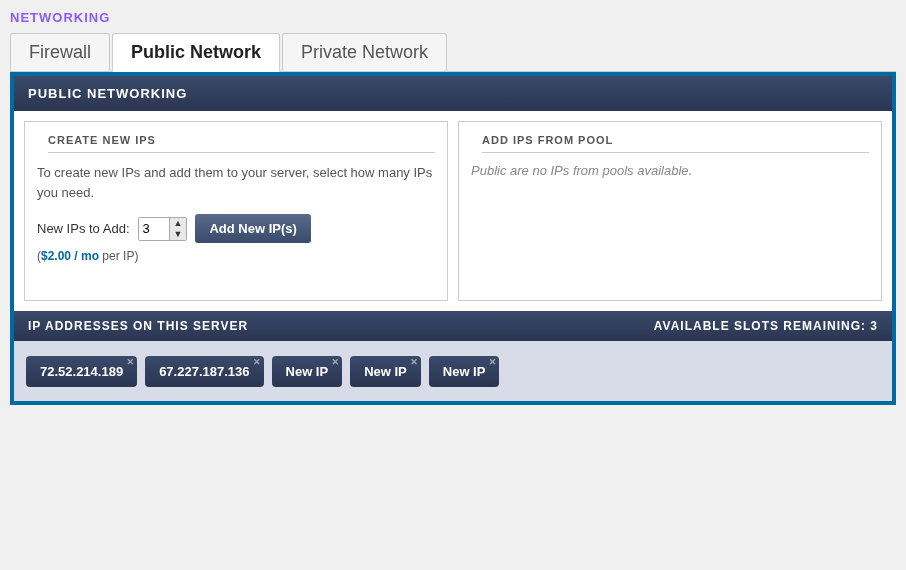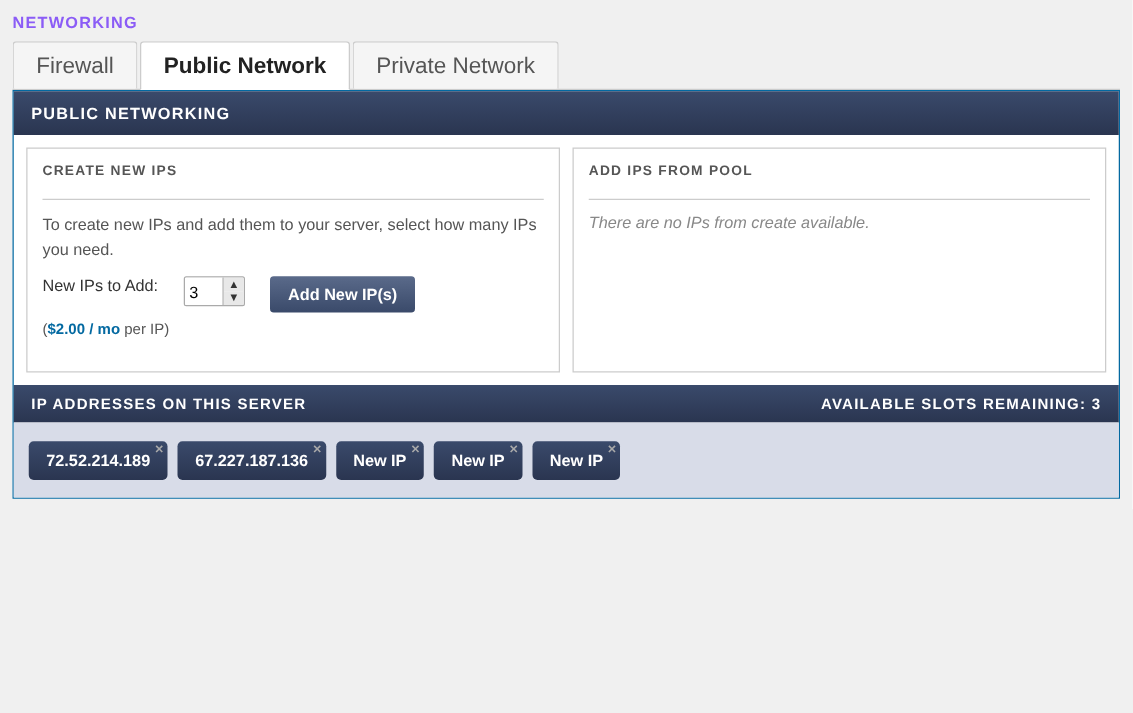--- a/index.html
+++ b/index.html
@@ -36,21 +36,21 @@
     .tab.active {
       background: #fff;
       border-bottom: 1px solid #fff;
       font-weight: bold;
       color: #222;
       position: relative;
       z-index: 2;
       margin-bottom: -1px;
     }
     .main-panel {
-      border: 1px solid #0369a1;
+      border: 4px solid #0369a1;
       background: #fff;
       padding: 0;
     }
     .section-header {
       background: linear-gradient(to bottom, #3a4a6b, #2a3550);
       color: #fff;
       font-weight: bold;
       font-size: 13px;
       letter-spacing: 1px;
       padding: 10px 14px;
@@ -66,32 +66,33 @@
       border: 1px solid #ccc;
       padding: 12px;
       background: #fff;
     }
     .col-header {
       font-size: 11px;
       font-weight: bold;
       color: #555;
       letter-spacing: 1px;
       border-bottom: 1px solid #ccc;
-      padding-bottom: 16px;
+      padding-bottom: 6px;
       margin-bottom: 10px;
+      margin-left: 11px;
     }
     .col-desc {
       color: #555;
       margin-bottom: 12px;
       line-height: 1.5;
     }
     .new-ips-row {
       display: flex;
-      align-items: flex-start;
-      gap: 20px;
+      align-items: center;
+      gap: 8px;
       margin-bottom: 6px;
     }
     .new-ips-label {
       color: #333;
     }
     .stepper {
       display: flex;
       align-items: stretch;
       border: 1px solid #aaa;
       border-radius: 2px;
@@ -209,21 +210,21 @@
         </div>
         <button class="add-btn">Add New IP(s)</button>
       </div>
       <div class="price-note">
         (<strong>$2.00 / mo</strong> per IP)
       </div>
     </div>
 
     <div class="col-box">
       <div class="col-header">ADD IPS FROM POOL</div>
-      <div class="no-pool">There are no IPs from create available.</div>
+      <div class="no-pool">Public are no IPs from pools available.</div>
     </div>
   </div>
 
   <div class="ip-section-header">
     <span>IP ADDRESSES ON THIS SERVER</span>
     <span>AVAILABLE SLOTS REMAINING: 3</span>
   </div>
 
   <div class="ip-list">
     <div class="ip-badge">

